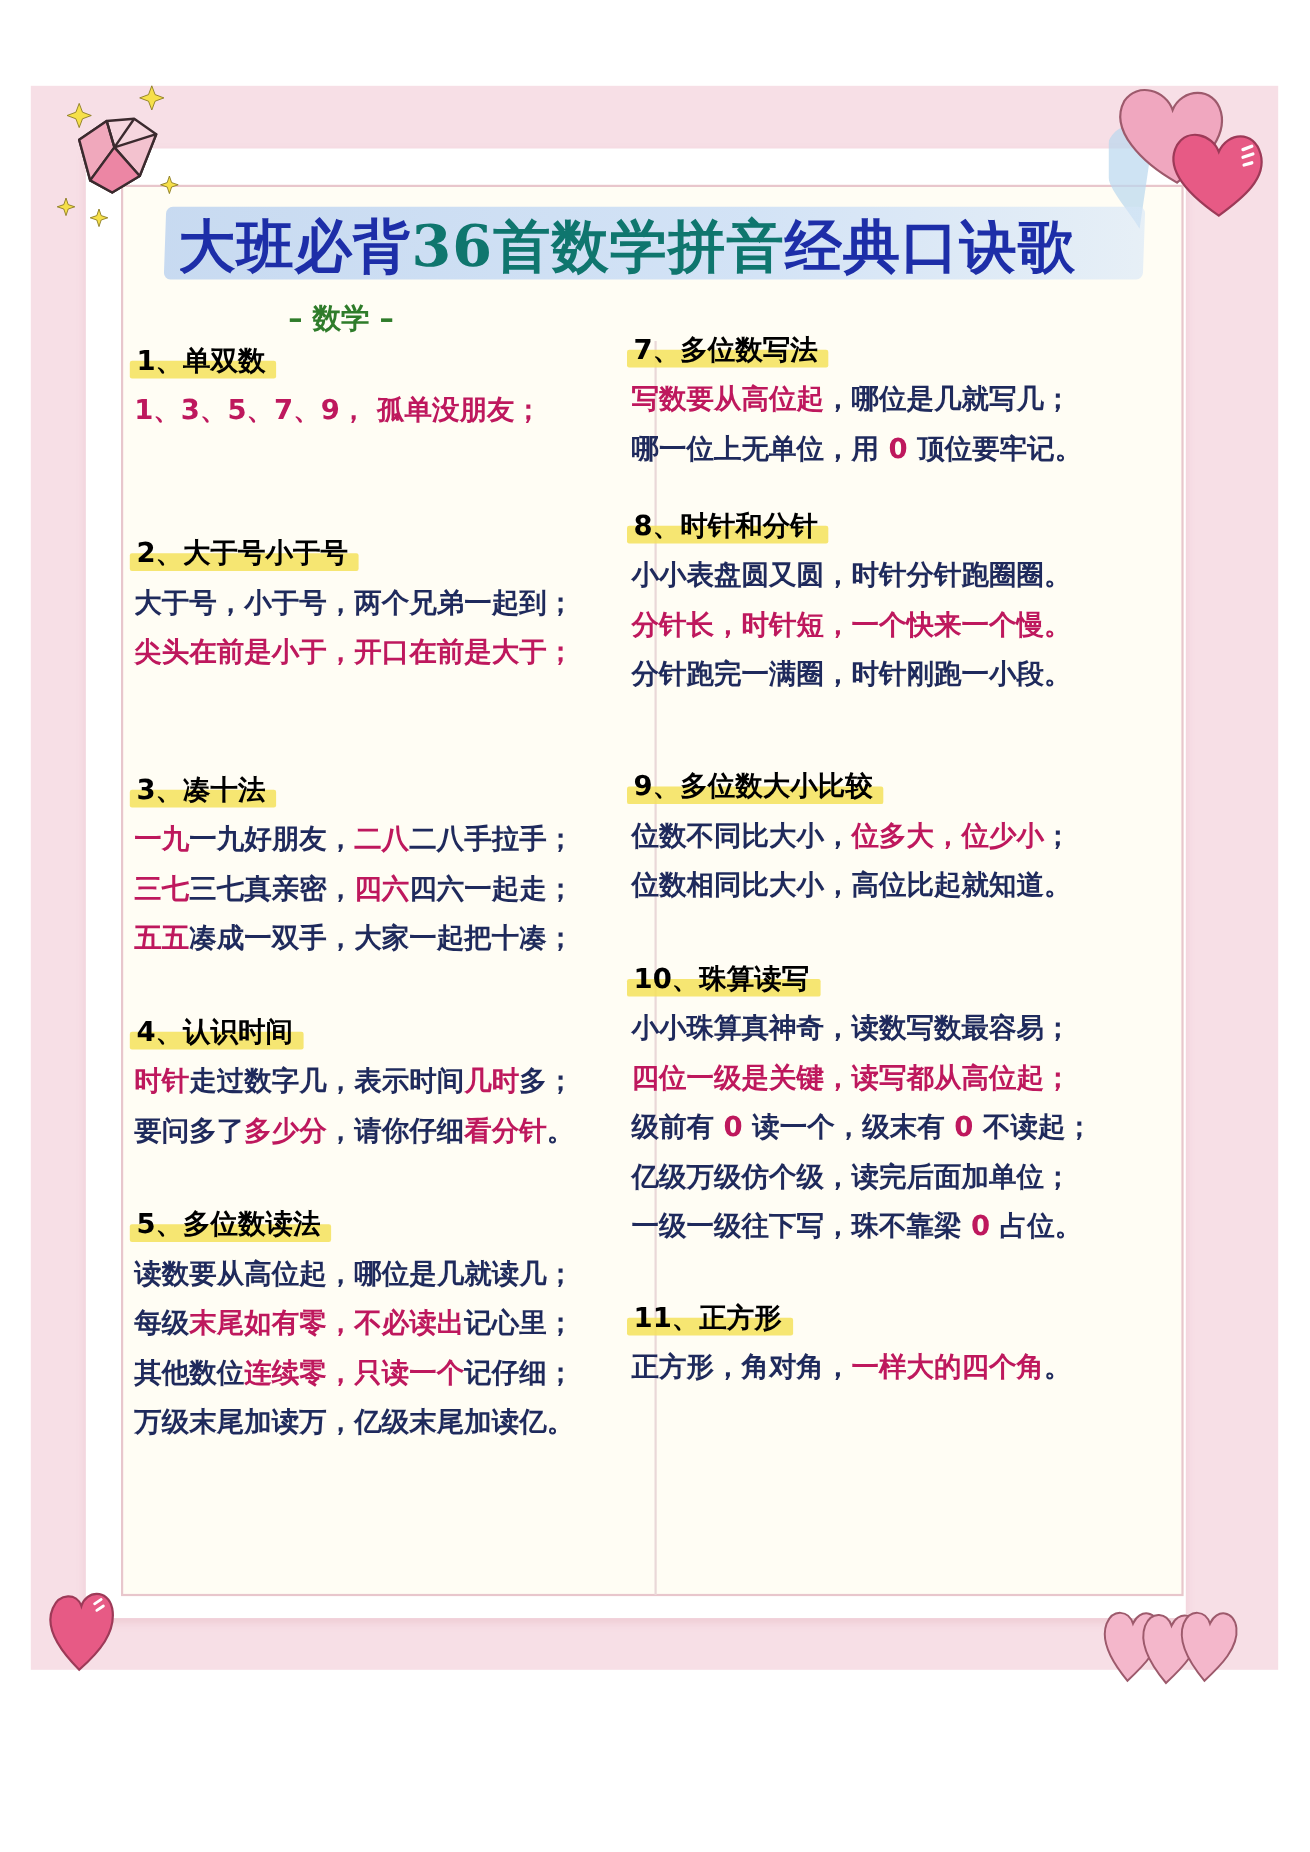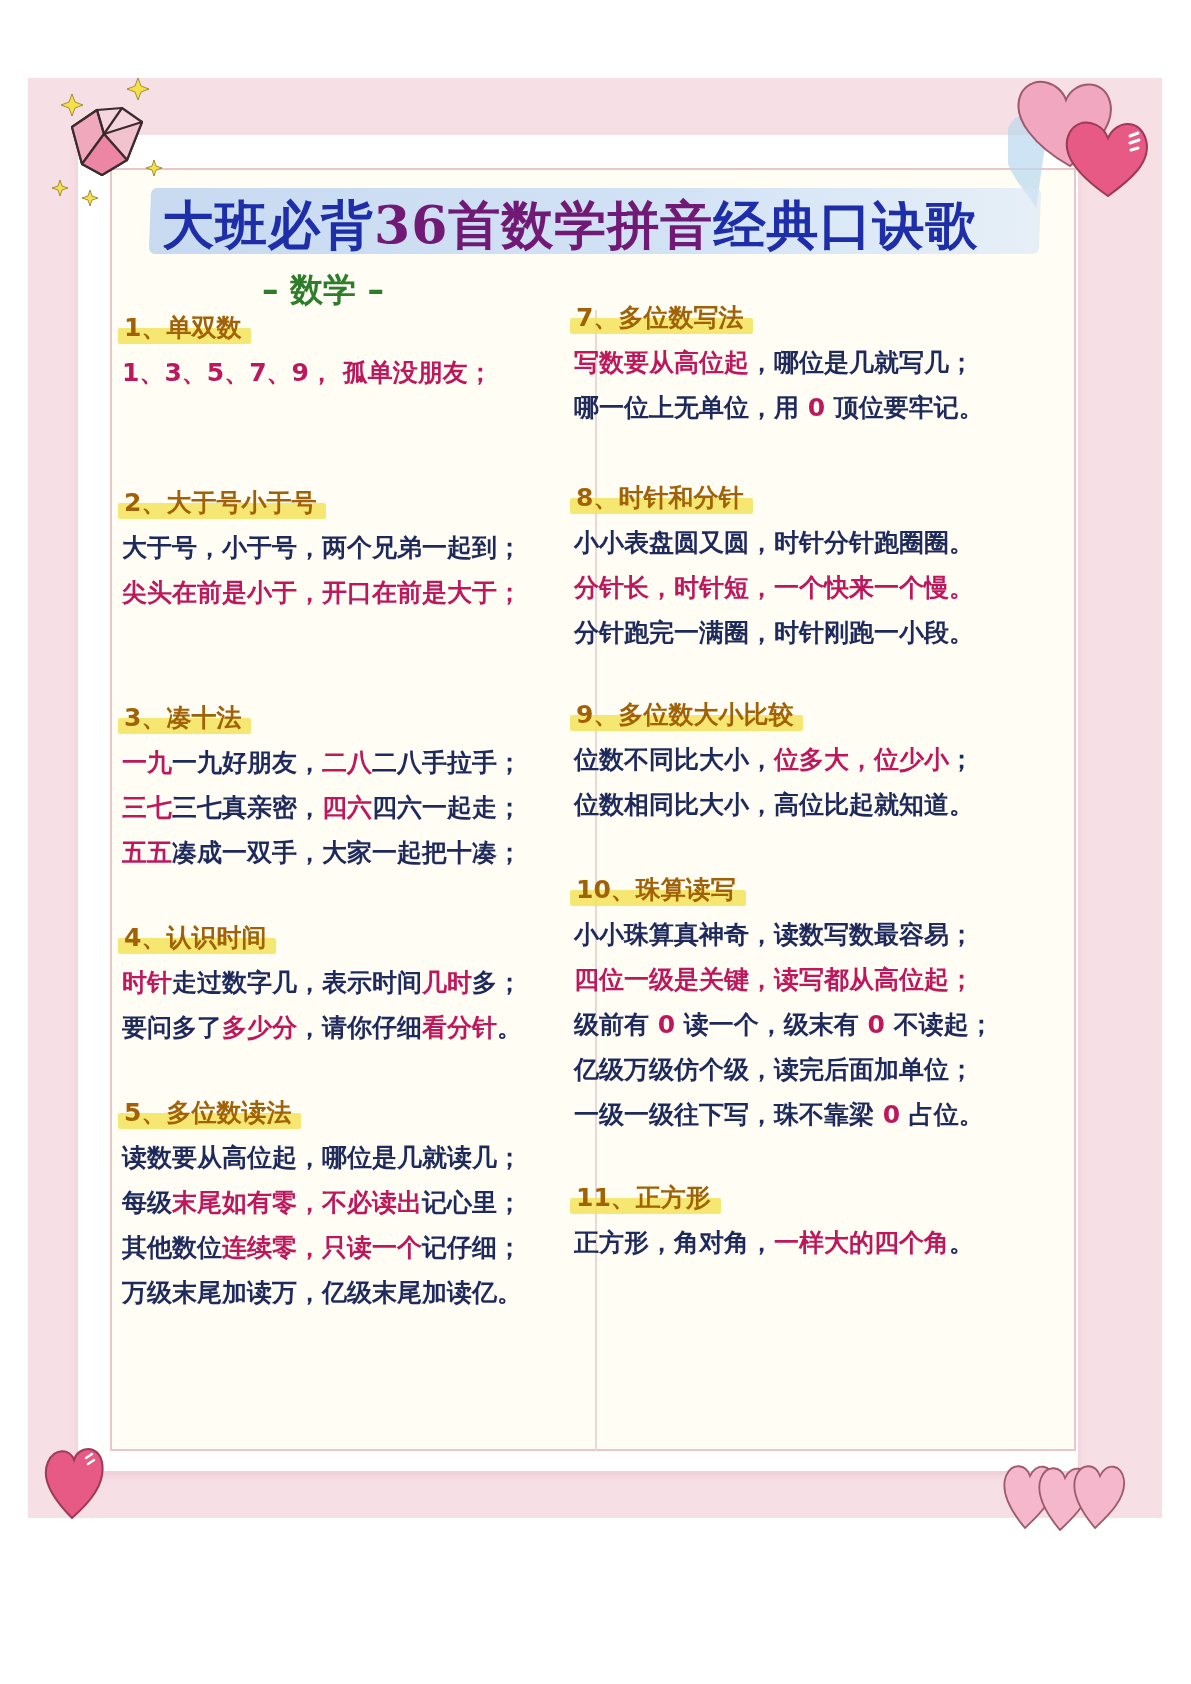--- a/index.html
+++ b/index.html
@@ -32,28 +32,28 @@
     border-radius: 6px;
     transform: skewX(-2deg);
   }
   .title {
     position: absolute; left: 162px; top: 190px; width: 900px; height: 70px;
     font-size: 52px; font-weight: bold; letter-spacing: 1px; white-space: nowrap;
     font-family: "DejaVu Serif", "Liberation Serif", serif;
     line-height: 70px;
   }
   .title .blue { color: #1d2ea8; }
-  .title .red { color: #701a75; text-align: right; }
+  .title .red { color: #0f766e; text-align: right; }
   .subject {
     position: absolute; left: 262px; top: 270px; height: 40px;
-    font-size: 33px; color: #2f7c2a; font-weight: bold; line-height: 40px;
+    font-size: 26px; color: #2f7c2a; font-weight: bold; line-height: 40px;
   }
   .section { position: absolute; width: 470px; }
   .sec-title {
-    display: inline-block; position: relative; font-size: 25px; font-weight: bold; color: #a16207;
+    display: inline-block; position: relative; font-size: 25px; font-weight: bold; color: #000000;
     padding: 0 10px 0 2px; line-height: 36px; margin-bottom: 4px;
   }
   .sec-title::before {
     content: ""; position: absolute; left: -4px; right: 0; bottom: 2px; height: 16px;
     background: #f4e25a; opacity: 0.85; z-index: 0; border-radius: 2px;
   }
   .sec-title span { position: relative; z-index: 1; }
   .line { font-size: 25px; line-height: 45px; white-space: nowrap; color: #1f2a5c; font-weight: bold; }
   .o { color: #be185d; }
   .n { color: #1f2a5c; }
@@ -119,17 +119,17 @@
 
 <div id="left-col">
     <div class="section" style="left: 122px; top: 310px;"><div class="sec-title"><span>1、单双数</span></div><div class="line"><span class="o">1、3、5、7、9，  孤单没朋友；</span></div></div>
     <div class="section" style="left: 122px; top: 485px;"><div class="sec-title"><span>2、大于号小于号</span></div><div class="line"><span class="n">大于号，小于号，两个兄弟一起到；</span></div><div class="line"><span class="o">尖头在前是小于，开口在前是大于；</span></div></div>
     <div class="section" style="left: 122px; top: 700px;"><div class="sec-title"><span>3、凑十法</span></div><div class="line"><span class="o">一九</span><span class="n">一九好朋友，</span><span class="o">二八</span><span class="n">二八手拉手；</span></div><div class="line"><span class="o">三七</span><span class="n">三七真亲密，</span><span class="o">四六</span><span class="n">四六一起走；</span></div><div class="line"><span class="o">五五</span><span class="n">凑成一双手，大家一起把十凑；</span></div></div>
     <div class="section" style="left: 122px; top: 920px;"><div class="sec-title"><span>4、认识时间</span></div><div class="line"><span class="o">时针</span><span class="n">走过数字几，表示时间</span><span class="o">几时</span><span class="n">多；</span></div><div class="line"><span class="n">要问多了</span><span class="o">多少分</span><span class="n">，请你仔细</span><span class="o">看分针</span><span class="n">。</span></div></div>
     <div class="section" style="left: 122px; top: 1095px;"><div class="sec-title"><span>5、多位数读法</span></div><div class="line"><span class="n">读数要从高位起，哪位是几就读几；</span></div><div class="line"><span class="n">每级</span><span class="o">末尾如有零，不必读出</span><span class="n">记心里；</span></div><div class="line"><span class="n">其他数位</span><span class="o">连续零，只读一个</span><span class="n">记仔细；</span></div><div class="line"><span class="n">万级末尾加读万，亿级末尾加读亿。</span></div></div>
   </div>
 <div id="right-col">
     <div class="section" style="left: 574px; top: 300px;"><div class="sec-title"><span>7、多位数写法</span></div><div class="line"><span class="o">写数要从高位起</span><span class="n">，哪位是几就写几；</span></div><div class="line"><span class="n">哪一位上无单位，用 </span><span class="o">0</span><span class="n"> 顶位要牢记。</span></div></div>
-    <div class="section" style="left: 574px; top: 480px;"><div class="sec-title"><span>8、时针和分针</span></div><div class="line"><span class="n">小小表盘圆又圆，时针分针跑圈圈。</span></div><div class="line"><span class="o">分针长，时针短，一个快来一个慢。</span></div><div class="line"><span class="n">分针跑完一满圈，时针刚跑一小段。</span></div></div>
+    <div class="section" style="left: 574px; top: 460px;"><div class="sec-title"><span>8、时针和分针</span></div><div class="line"><span class="n">小小表盘圆又圆，时针分针跑圈圈。</span></div><div class="line"><span class="o">分针长，时针短，一个快来一个慢。</span></div><div class="line"><span class="n">分针跑完一满圈，时针刚跑一小段。</span></div></div>
     <div class="section" style="left: 574px; top: 697px;"><div class="sec-title"><span>9、多位数大小比较</span></div><div class="line"><span class="n">位数不同比大小，</span><span class="o">位多大，位少小</span><span class="n">；</span></div><div class="line"><span class="n">位数相同比大小，高位比起就知道。</span></div></div>
     <div class="section" style="left: 574px; top: 872px;"><div class="sec-title"><span>10、珠算读写</span></div><div class="line"><span class="n">小小珠算真神奇，读数写数最容易；</span></div><div class="line"><span class="o">四位一级是关键，读写都从高位起；</span></div><div class="line"><span class="n">级前有 </span><span class="o">0</span><span class="n"> 读一个，级末有 </span><span class="o">0</span><span class="n"> 不读起；</span></div><div class="line"><span class="n">亿级万级仿个级，读完后面加单位；</span></div><div class="line"><span class="n">一级一级往下写，珠不靠梁 </span><span class="o">0</span><span class="n"> 占位。</span></div></div>
     <div class="section" style="left: 574px; top: 1180px;"><div class="sec-title"><span>11、正方形</span></div><div class="line"><span class="n">正方形，角对角，</span><span class="o">一样大的四个角</span><span class="n">。</span></div></div>
   </div>
 
 </body></html>

